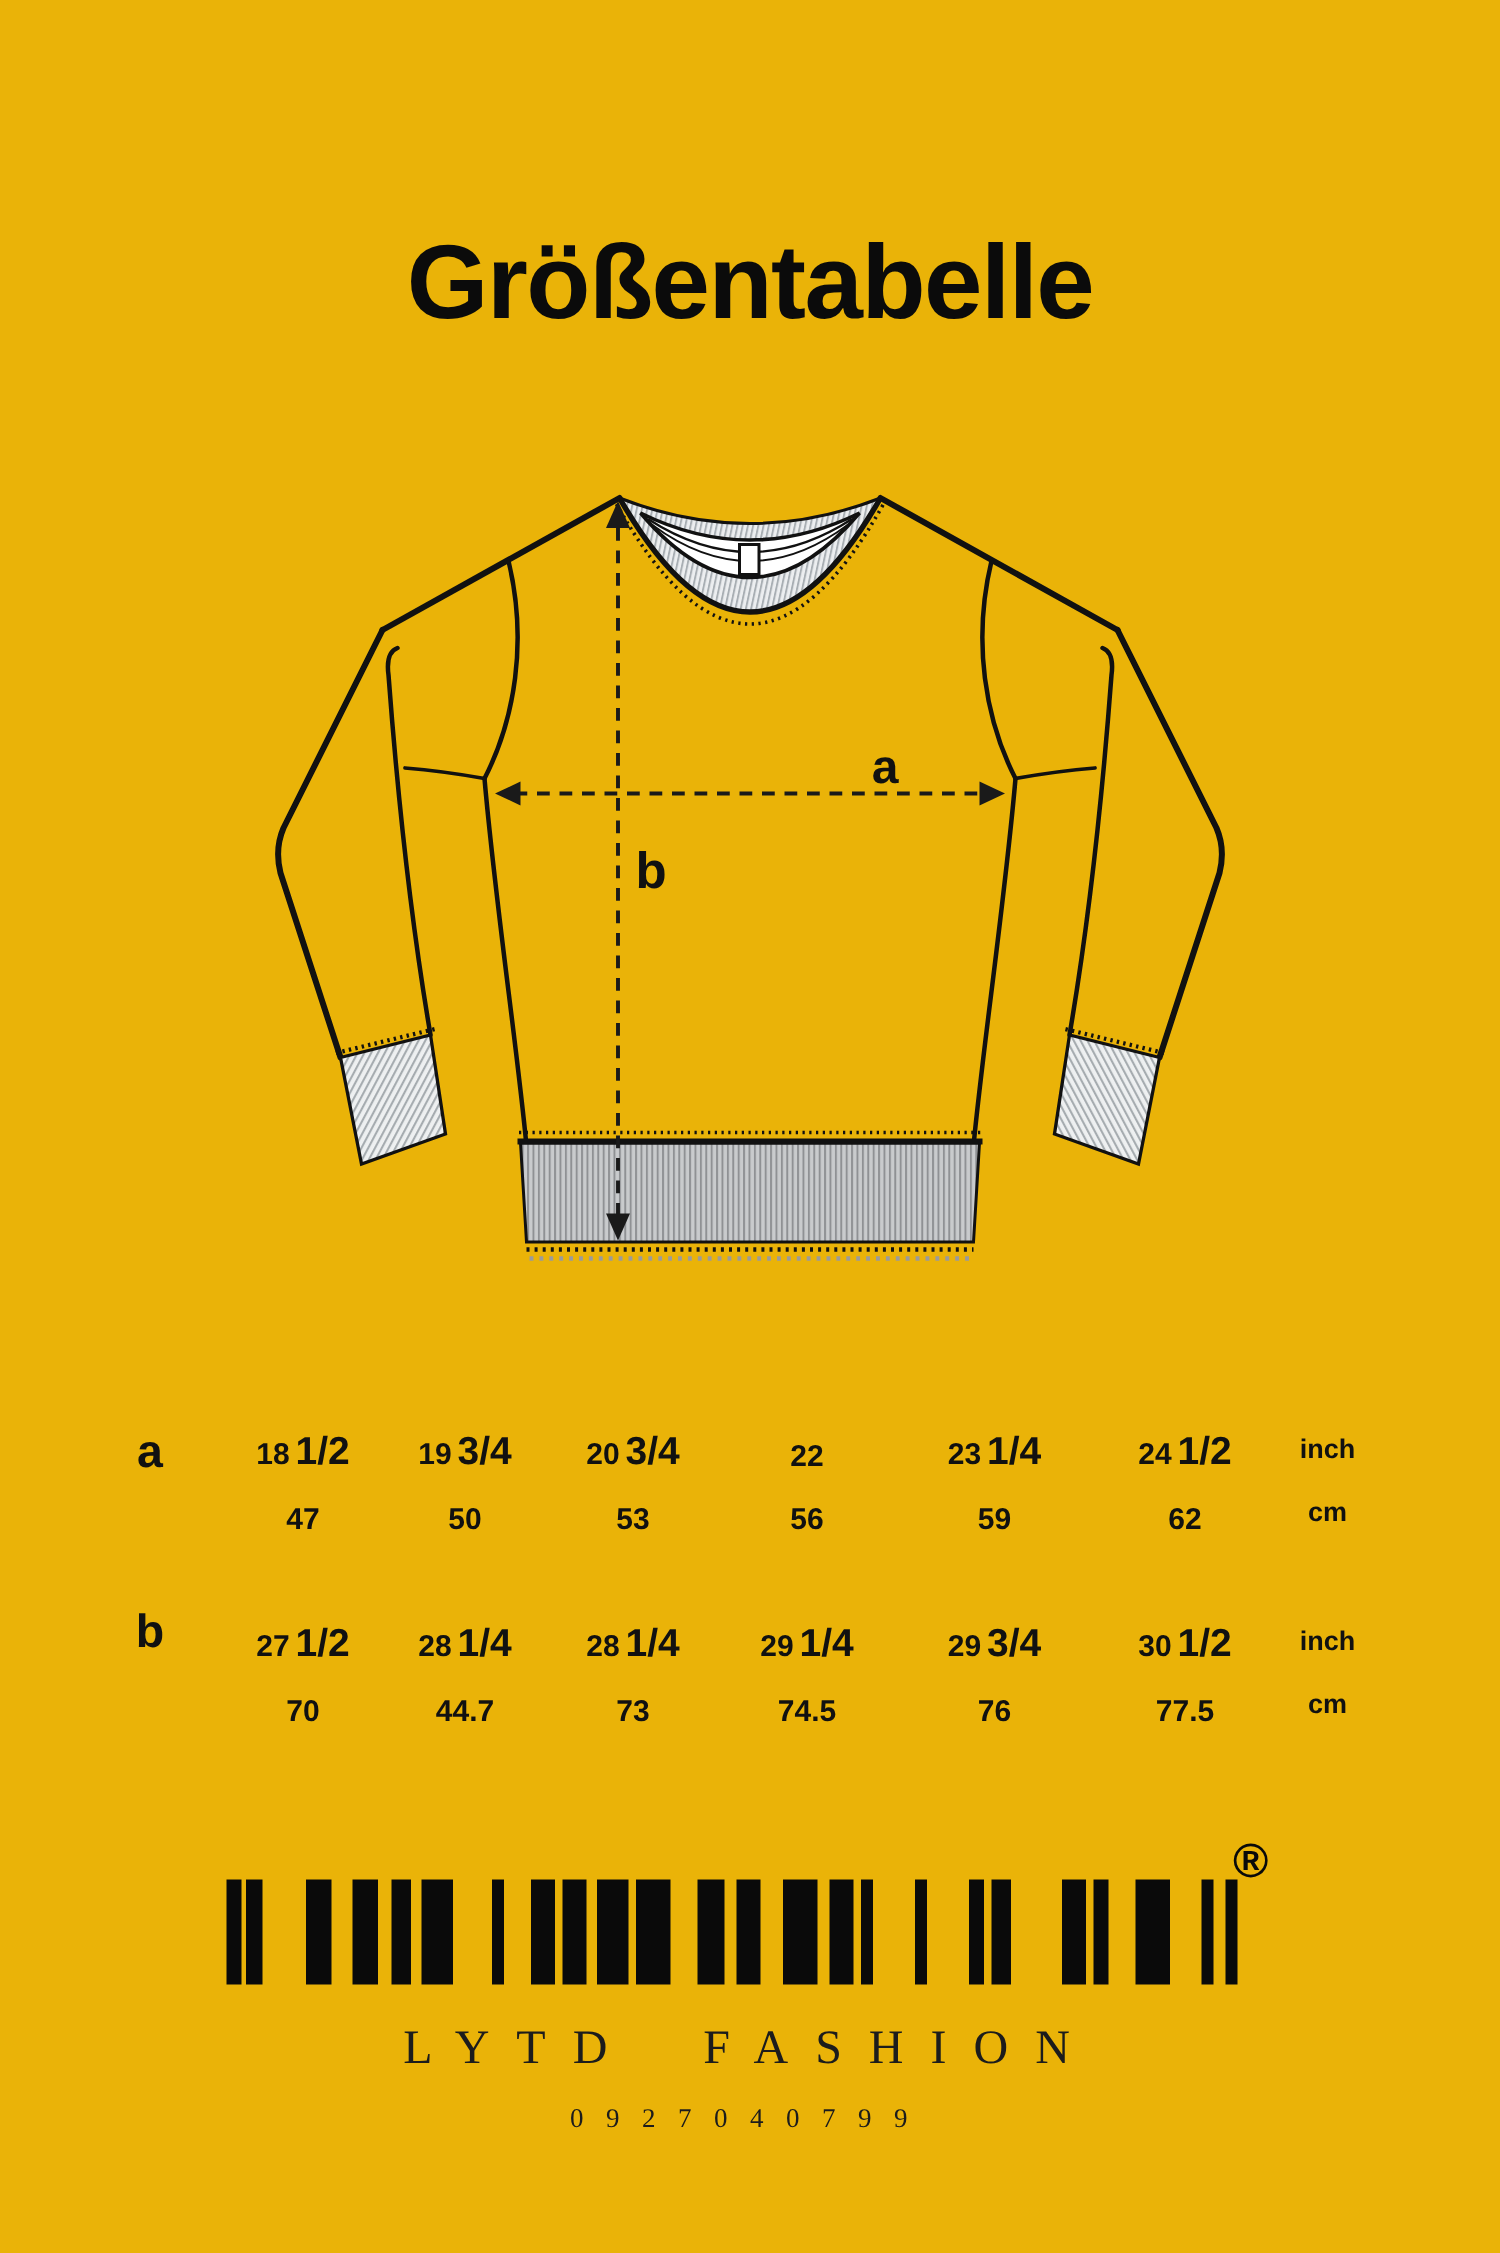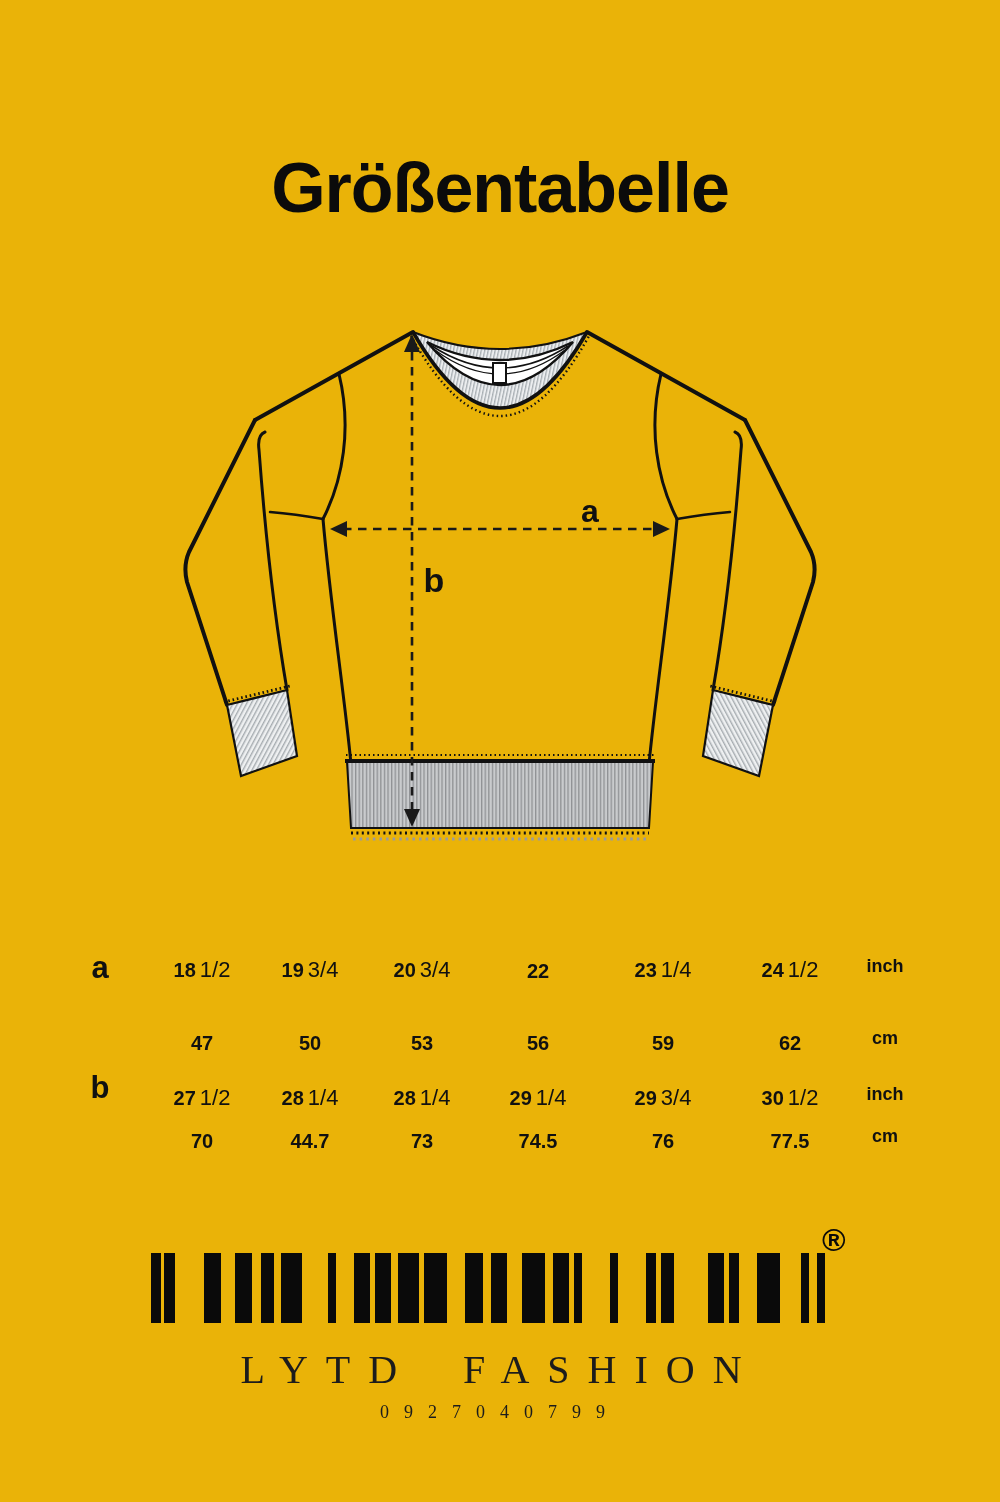--- a/index.html
+++ b/index.html
@@ -18,44 +18,44 @@
   .size-table{position:absolute;inset:0;pointer-events:none;}
   .trow{
     position:absolute;left:60px;width:868px;height:42px;
     display:grid;grid-template-columns:80px 124px 92px 132px 100px 150px 104px 86px;
     align-items:end;
   }
   .trow .c{text-align:center;font-weight:bold;white-space:nowrap;}
   .row-sizes{top:866px;}
   .row-sizes .c{font-size:34px;}
   .row-a-inch{top:931px;}
-  .row-a-cm{top:1003px;}
+  .row-a-cm{top:973px;}
   .row-b-inch{top:1059px;}
   .row-b-cm{top:1101px;}
   .wh{font-size:20px;font-weight:bold;}
-  .fr{font-size:22px;font-weight:normal;margin-left:4px;}
+  .fr{font-size:26px;font-weight:bold;margin-left:4px;}
   .unit{font-size:18px;font-weight:bold;padding-bottom:6px;margin-top:25px;}
   .dim-label{
     position:absolute;left:60px;width:80px;text-align:center;
     font-size:31px;font-weight:bold;
   }
   .dim-a{top:950px;}
   .dim-b{top:1070px;}
 
   
   .barcode{position:absolute;left:151px;top:1253px;height:70px;display:flex;}
   .bar{background:#0a0a0a;height:70px;flex:0 0 auto;}
   .regmark{
     position:absolute;left:822px;top:1222px;
     font-size:32px;font-weight:bold;color:#0a0a0a;
   }
   .brand{
     position:absolute;top:1346px;left:140px;width:720px;text-align:center;
     font-family:"Liberation Serif","DejaVu Serif",serif;
-    font-size:40px;letter-spacing:18px;word-spacing:20px;
+    font-size:32px;letter-spacing:18px;word-spacing:20px;
     color:#1c1c1c;white-space:nowrap;
   }
   .code{
     position:absolute;top:1402px;left:140px;width:720px;text-align:center;
     font-family:"Liberation Serif","DejaVu Serif",serif;
     font-size:18px;letter-spacing:15px;color:#1c1c1c;white-space:nowrap;
   }
 </style>
 </head>
 <body>

